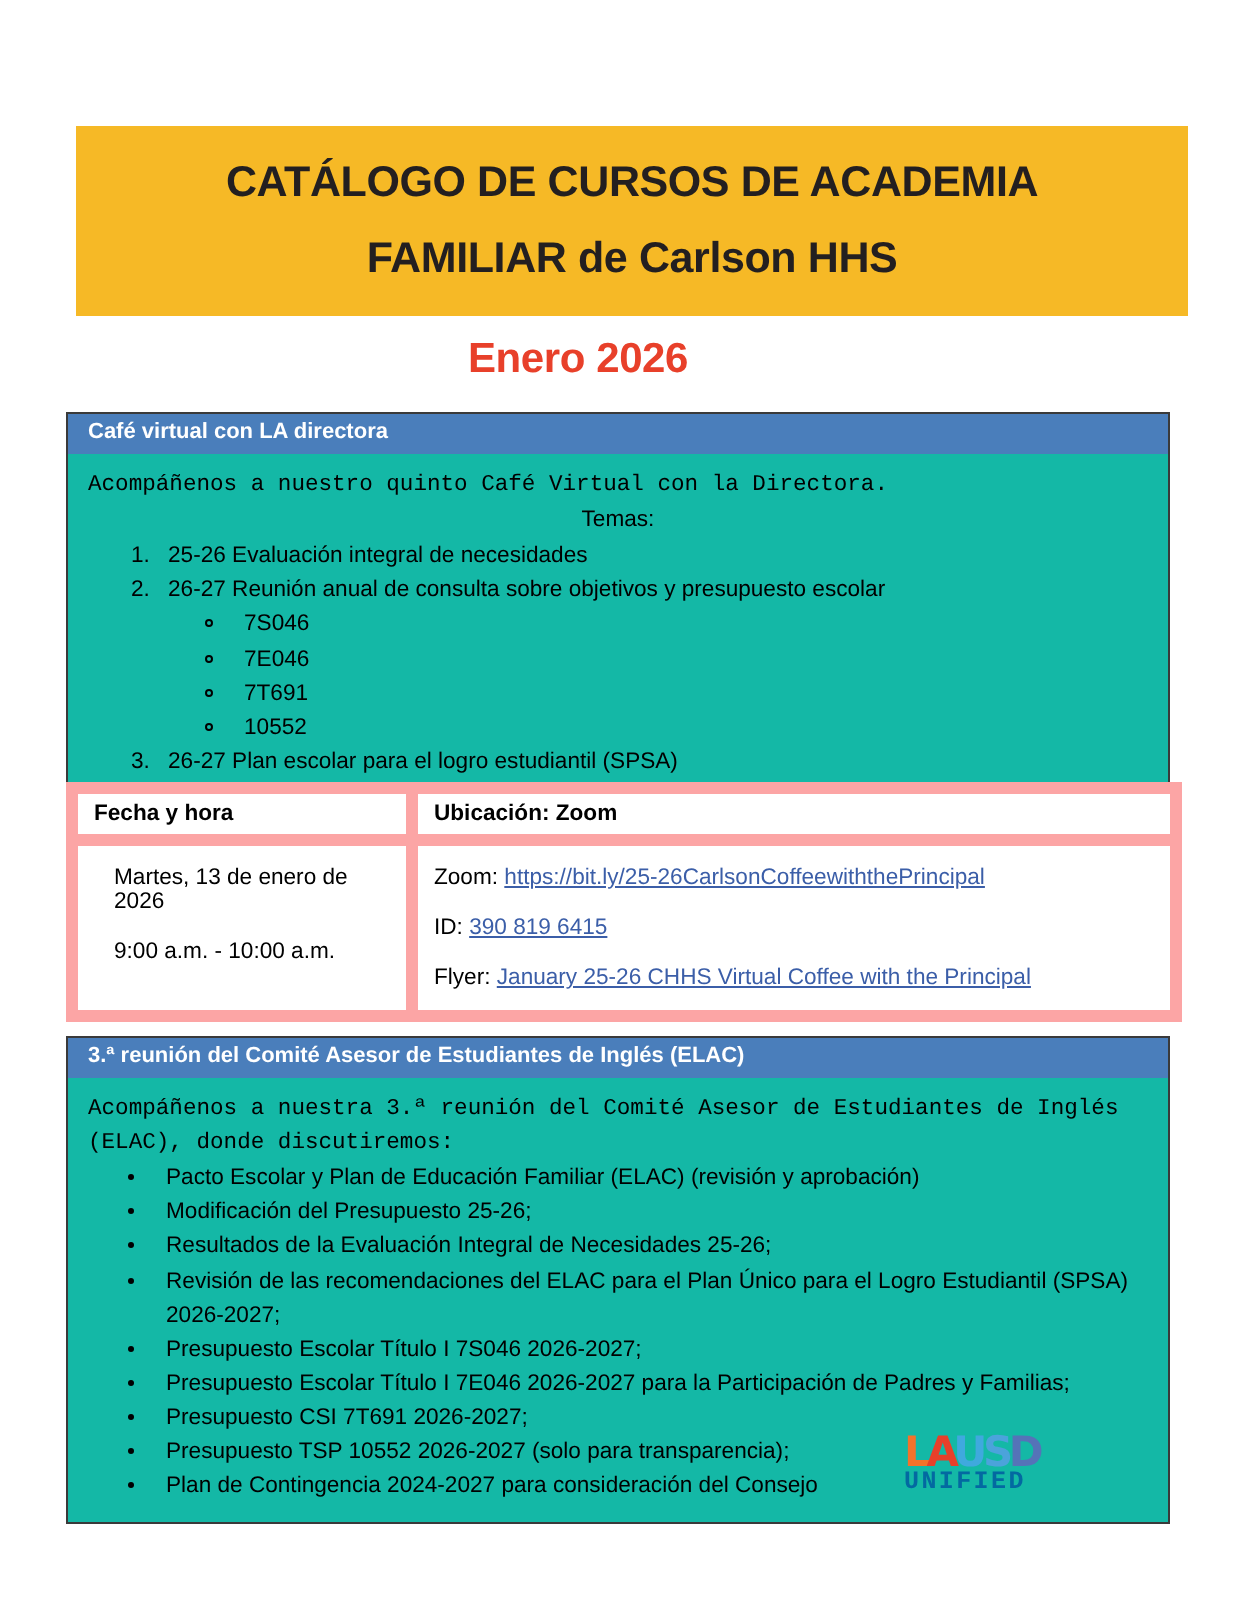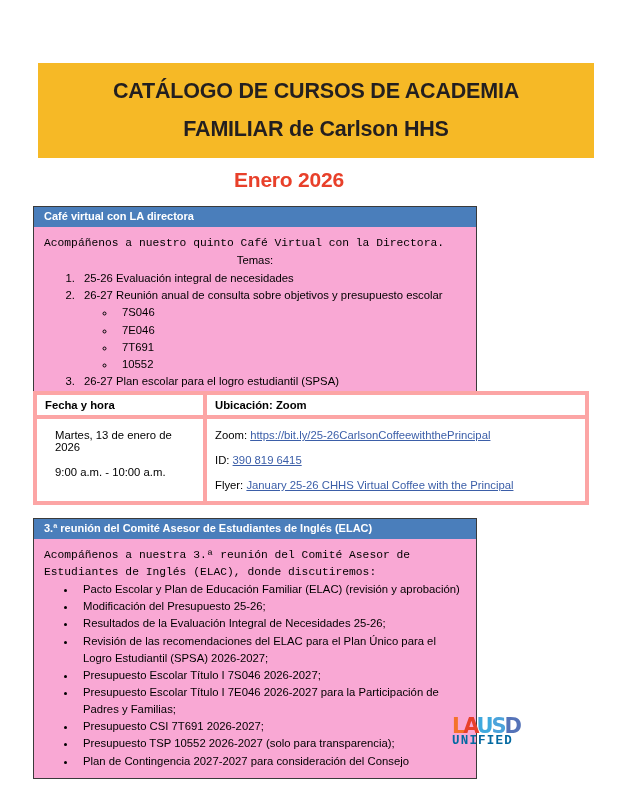--- a/index.html
+++ b/index.html
@@ -58,24 +58,24 @@
     font-size: 21px;
     font-weight: bold;
     color: #E8402A;
     letter-spacing: -0.2px;
   }
 
   
   .section-box {
     position: absolute;
     left: 33px;
-    width: 444px;
+    width: 552px;
     box-sizing: border-box;
     border: 1px solid #3A3A3A;
-    background: #f9a8d4;
+    background: #14b8a6;
   }
   .section-header {
     background: #4A7EBB;
     color: #ffffff;
     font-size: 11px;
     font-weight: bold;
     padding: 3px 0 3px 10px;
     line-height: 1.25;
     box-sizing: border-box;
   }
@@ -125,21 +125,21 @@
     position: absolute;
     left: 33px;
     top: 391px;
     width: 552px;
     border-collapse: collapse;
     table-layout: fixed;
     font-size: 11.3px;
     background: #ffffff;
   }
   .info-table td {
-    border: 4px solid #fca5a5;
+    border: 6px solid #fca5a5;
     vertical-align: top;
     box-sizing: border-box;
   }
   .info-table .col-a { width: 170px; }
   .info-table .col-b { width: 382px; }
   .th-cell {
     font-weight: bold;
     padding: 4px 8px 4px 8px;
     height: 20px;
   }
@@ -255,21 +255,21 @@
       <div class="intro-line">Acompáñenos a nuestra 3.ª reunión del Comité Asesor de Estudiantes de Inglés (ELAC), donde discutiremos:</div>
       <ul class="bulleted">
         <li>Pacto Escolar y Plan de Educación Familiar (ELAC) (revisión y aprobación)</li>
         <li>Modificación del Presupuesto 25-26;</li>
         <li>Resultados de la Evaluación Integral de Necesidades 25-26;</li>
         <li>Revisión de las recomendaciones del ELAC para el Plan Único para el Logro Estudiantil (SPSA) 2026-2027;</li>
         <li>Presupuesto Escolar Título I 7S046 2026-2027;</li>
         <li>Presupuesto Escolar Título I 7E046 2026-2027 para la Participación de Padres y Familias;</li>
         <li>Presupuesto CSI 7T691 2026-2027;</li>
         <li>Presupuesto TSP 10552 2026-2027 (solo para transparencia);</li>
-        <li>Plan de Contingencia 2027-2027 para consideración del Consejo</li>
+        <li>Plan de Contingencia 2024-2027 para consideración del Consejo</li>
       </ul>
     </div>
   </div>
 
   <div class="logo">
     <div class="logo-word"><span class="logo-l">L</span><span class="logo-a">A</span><span class="logo-u">U</span><span class="logo-s">S</span><span class="logo-d">D</span></div>
     <div class="logo-sub">UNIFIED</div>
   </div>
 
 </div>

